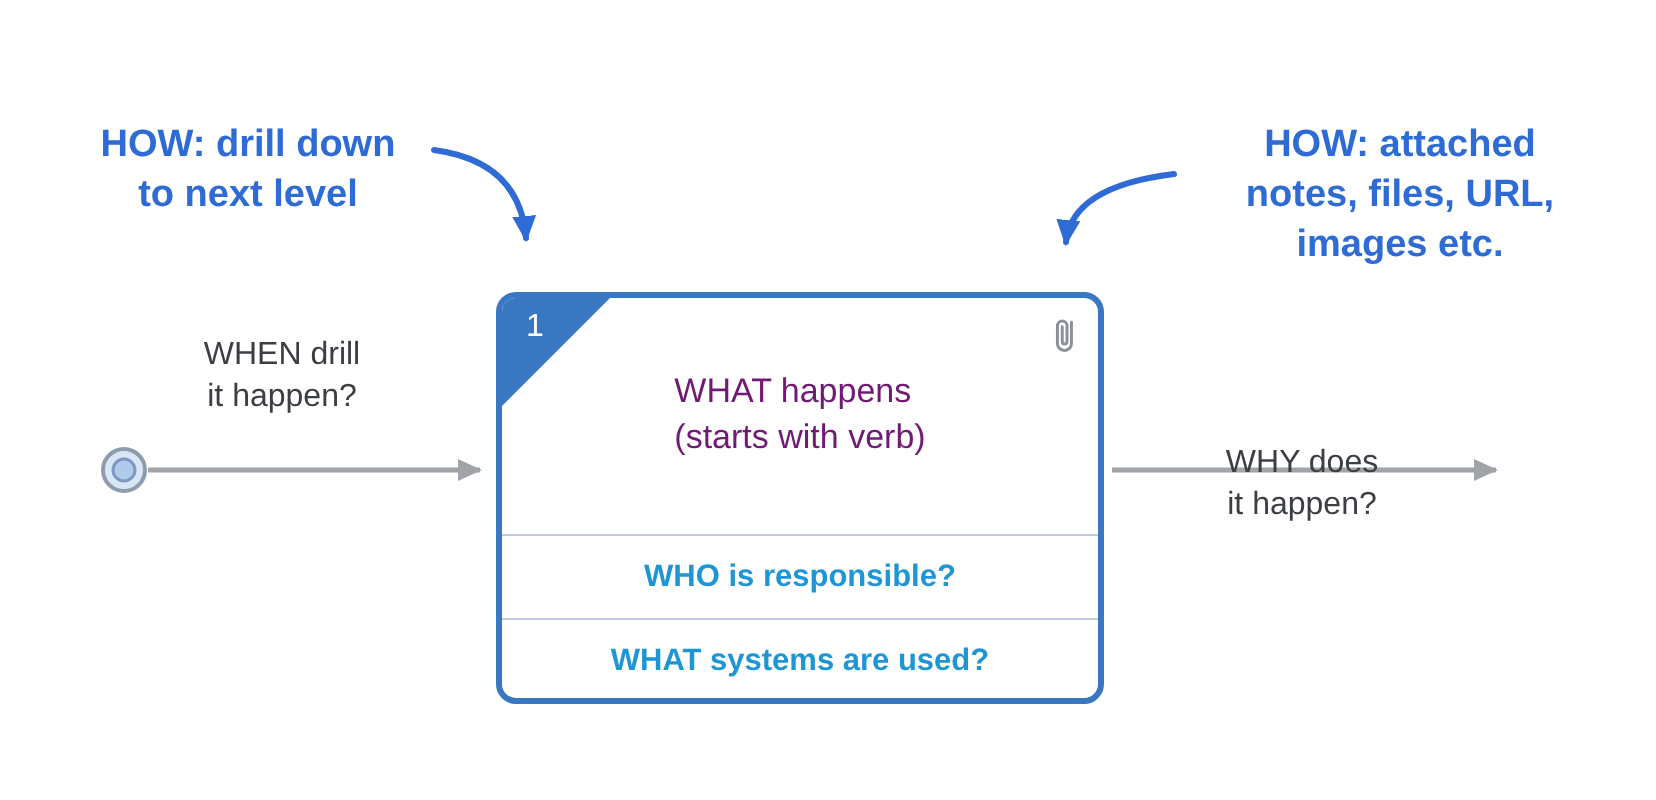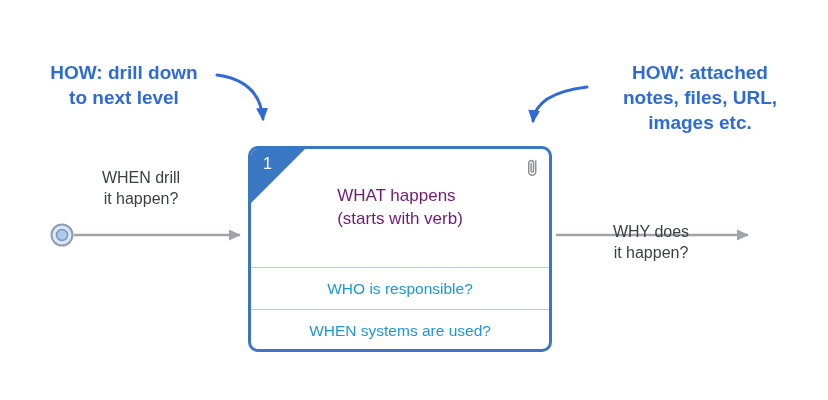--- a/index.html
+++ b/index.html
@@ -44,21 +44,21 @@
   }
   .paperclip{position:absolute;right:9px;top:7px;}
   .node-title{
     height:118px;display:flex;align-items:center;justify-content:center;
     color:#701a75;font-size:17px;line-height:1.35;
     padding:0 20px;box-sizing:border-box;
   }
   .node-row{
     height:41px;display:flex;align-items:center;justify-content:center;
     border-top:1px solid #bcCbdd;border-top:1px solid #bccbdd;
-    color:var(--row-text-blue);font-size:15.5px;
+    color:var(--row-text-blue);font-size:15.5px;font-weight:bold;
   }
 </style>
 </head>
 <body>
 
 <div class="canvas">
 
   <svg class="connector-layer" width="828" height="400" viewBox="0 0 828 400" aria-hidden="true">
     <defs>
       <marker id="arrowGray" markerUnits="userSpaceOnUse" markerWidth="13" markerHeight="11" refX="11" refY="5.5" orient="auto">
@@ -104,16 +104,16 @@
       <svg width="15" height="24" viewBox="0 0 16 26" aria-hidden="true">
         <path d="M11.5 5.5 V17 a3.8 3.8 0 0 1 -7.6 0 V7.5 a2.6 2.6 0 0 1 5.2 0 V16 a1.3 1.3 0 0 1 -2.6 0 V8" fill="none" stroke="#8a8f98" stroke-width="1.6" stroke-linecap="round"></path>
       </svg>
     </span>
 
     <div class="node-title preline">WHAT happens
 (starts with verb)</div>
 
     <div class="node-row">WHO is responsible?</div>
 
-    <div class="node-row">WHEN systems are used?</div>
+    <div class="node-row">WHAT systems are used?</div>
   </div>
 
 </div>
 
 </body></html>

